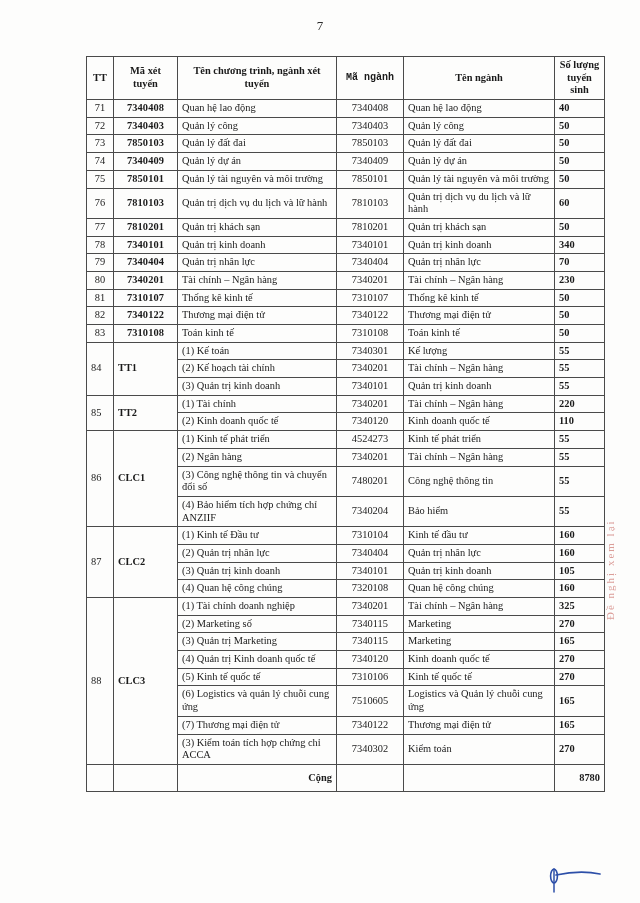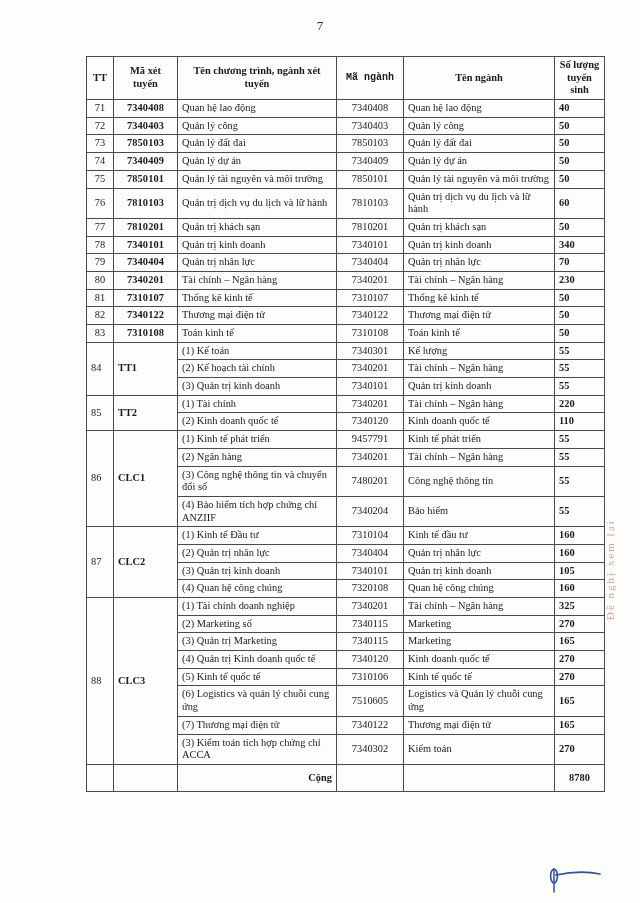--- a/index.html
+++ b/index.html
@@ -97,21 +97,21 @@
 
   tr.total td {
     height: 22px;
   }
   td.total-label {
     text-align: right;
     font-weight: bold;
     font-size: 11.5px;
   }
   td.total-value {
-    text-align: center;
+    text-align: right;
     font-weight: bold;
     font-size: 11.5px;
   }
 
   
   .margin-note {
     position: absolute;
     right: 2px;
     top: 470px;
     width: 34px;
@@ -299,21 +299,21 @@
           <tr>
             <td class="program">(2) Kinh doanh quốc tế</td>
             <td class="major">7340120</td>
             <td class="majname">Kinh doanh quốc tế</td>
             <td class="quota">110</td>
           </tr>
           <tr>
             <td class="group-tt" rowspan="4">86</td>
             <td class="group-code" rowspan="4">CLC1</td>
             <td class="program">(1) Kinh tế phát triển</td>
-            <td class="major">9457791</td>
+            <td class="major">4524273</td>
             <td class="majname">Kinh tế phát triển</td>
             <td class="quota">55</td>
           </tr>
           <tr>
             <td class="program">(2) Ngân hàng</td>
             <td class="major">7340201</td>
             <td class="majname">Tài chính – Ngân hàng</td>
             <td class="quota">55</td>
           </tr>
           <tr>

